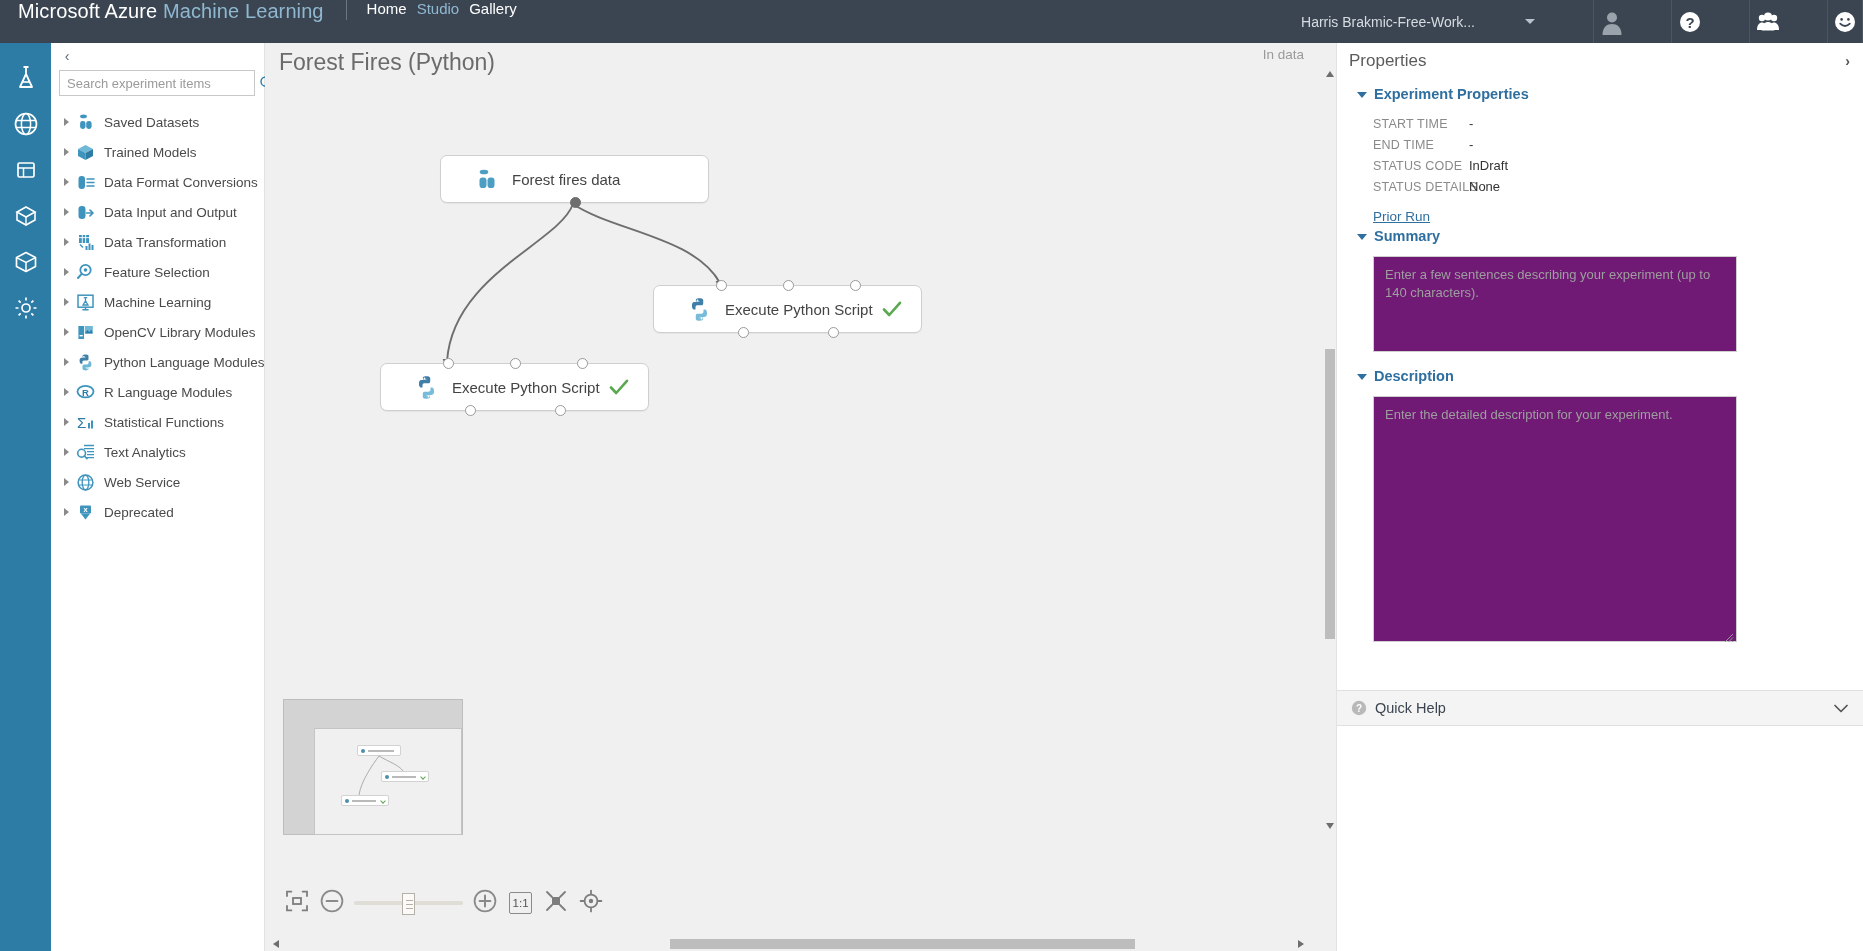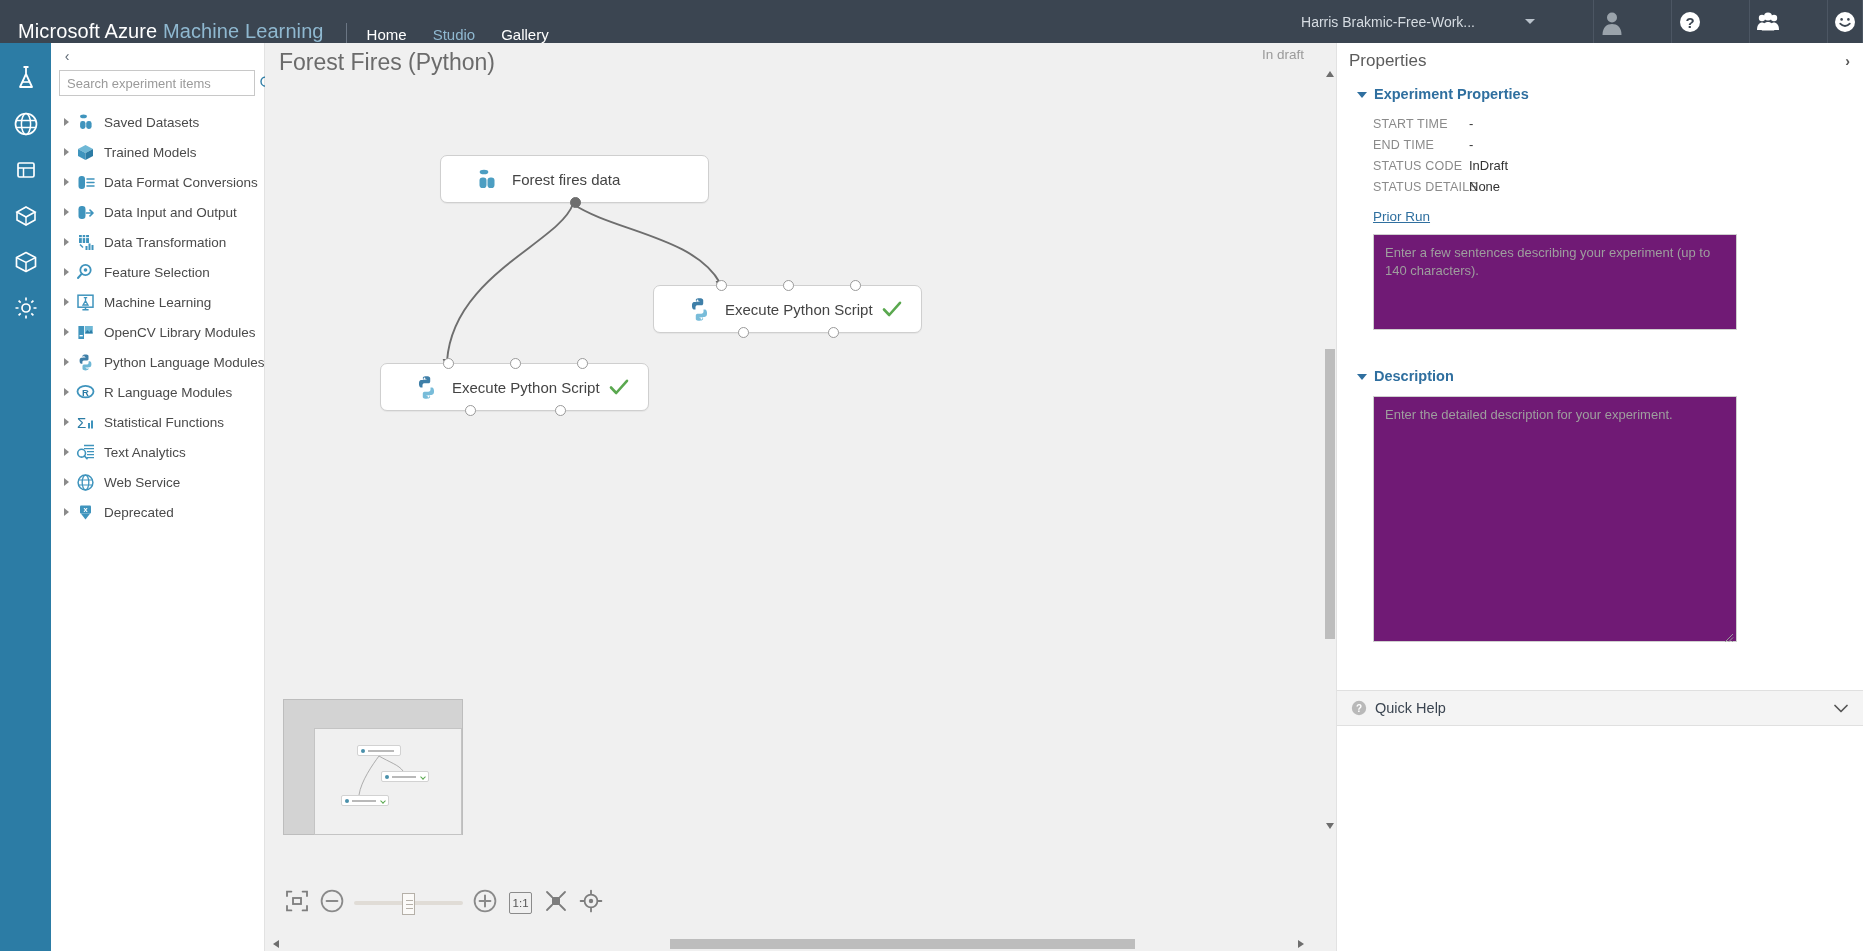--- a/index.html
+++ b/index.html
@@ -8,31 +8,31 @@
     width: 1863px; height: 951px;
     font-family: "Liberation Sans", sans-serif;
     overflow: hidden;
     background: #ffffff;
   }
   #app { position: relative; width: 1863px; height: 951px; }
 
   
   .topbar {
     position: absolute; top: 0; left: 0; width: 1863px; height: 43px;
-    background: #3b4551; display: flex; align-items: flex-end;
+    background: #3b4551; display: flex; align-items: flex-start;
   }
   .brand {
     margin-left: 18px; font-size: 20px; color: #ffffff; white-space: nowrap;
     letter-spacing: .1px;
   }
   .brand .brand-sub { color: #8fb8d0; }
   .brand-divider {
     width: 1px; height: 20px; background: #6b7684; margin: 0 20px 0 22px;
   }
-  .topnav { display: flex; align-items: center; gap: 26px; }
+  .topnav { display: flex; align-items: center; gap: 10px; }
   .topnav a {
     font-size: 15px; color: #ffffff; text-decoration: none; white-space: nowrap;
   }
   .topnav a.link-accent { color: #8fb8d0; }
   .topright {
     margin-left: auto; display: flex; align-items: center; height: 43px; gap: 42px;
   }
   .account-name {
     font-size: 14px; color: #d6dce2; white-space: nowrap; margin-right: 8px;
   }
@@ -599,21 +599,21 @@
             <text x="10.5" y="10" font-family="Liberation Sans, sans-serif" font-size="7.5" font-weight="bold" fill="#ffffff" text-anchor="middle">x</text>
           </svg>
         </span>
         <span class="tree-label">Deprecated</span>
       </div>
     </div>
   </div>
 
   <div class="canvas-area">
     <div class="canvas-title">Forest Fires (Python)</div>
-    <div class="draft-status">In draft</div>
+    <div class="draft-status">In data</div>
 
     <svg class="graph" width="1071" height="908">
 
       <path d="M308 161 C294 200 188 232 182 318" stroke="#6e6e6e" stroke-width="1.9" fill="none"></path>
       <polygon points="182,326 177.6,316 186.4,316" fill="#6e6e6e"></polygon>
 
       <path d="M308 161 C348 188 430 194 455 240" stroke="#6e6e6e" stroke-width="1.9" fill="none"></path>
       <polygon points="455,248 450.6,238 459.4,238" fill="#6e6e6e"></polygon>
     </svg>
 
@@ -814,20 +814,24 @@
         <div class="prop-row">
           <span class="prop-key">STATUS DETAILS</span>
           <span class="prop-val">None</span>
         </div>
       </div>
 
       <a class="prior-run" href="#">Prior Run</a>
     </div>
 
     <div style="position:absolute; top:182px; left:0; width:527px;">
+      <div class="section-head">
+        <span class="section-tri"></span>
+        <span class="section-title">Summary</span>
+      </div>
       <div class="field-box" style="margin-top:9px; width:364px; height:96px;">
         <div class="ph">Enter a few sentences describing your experiment (up to 140 characters).</div>
       </div>
     </div>
 
     <div style="position:absolute; top:322px; left:0; width:527px;">
       <div class="section-head">
         <span class="section-tri"></span>
         <span class="section-title">Description</span>
       </div>

